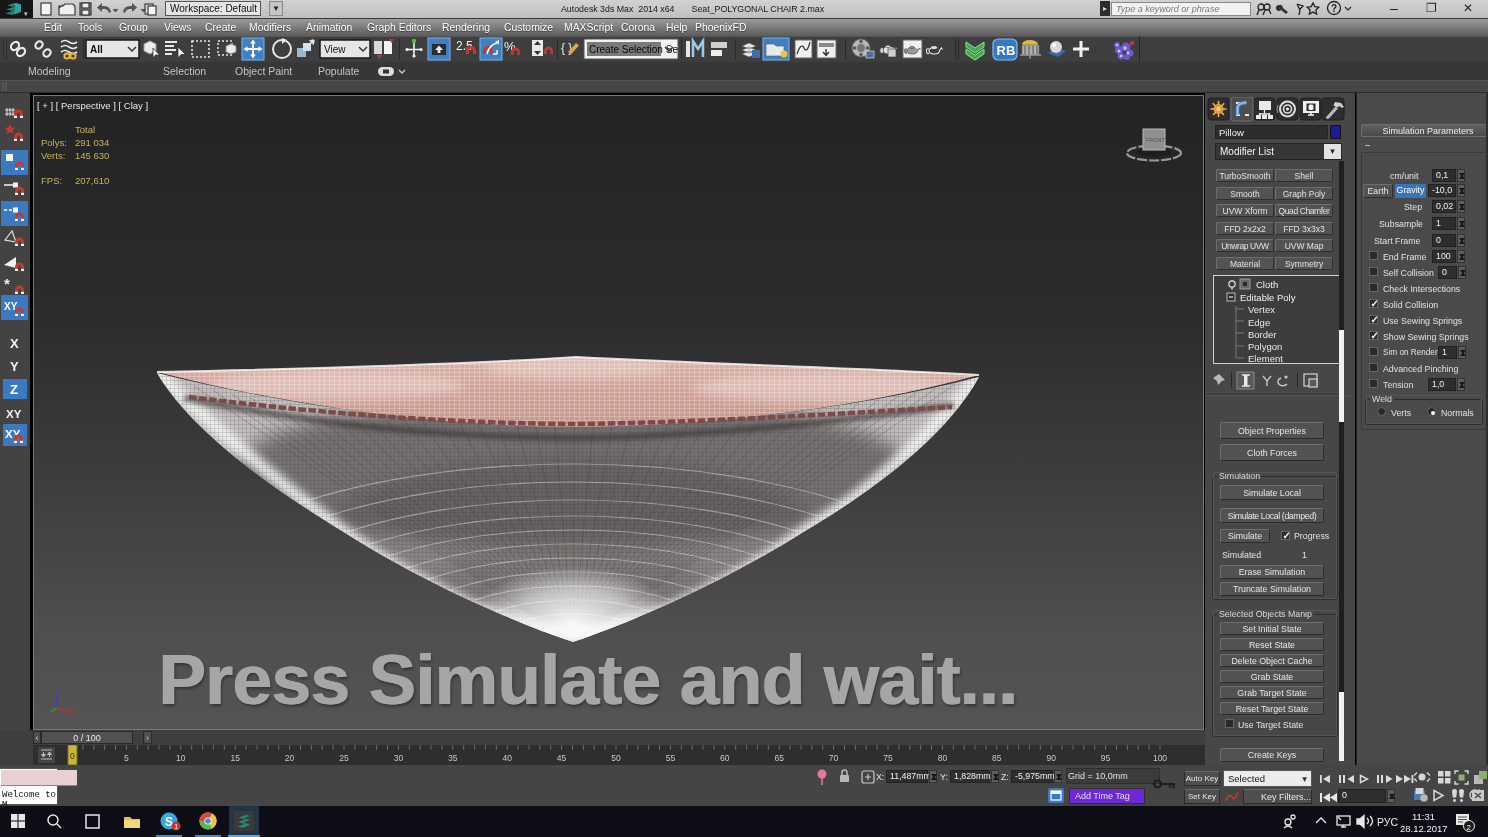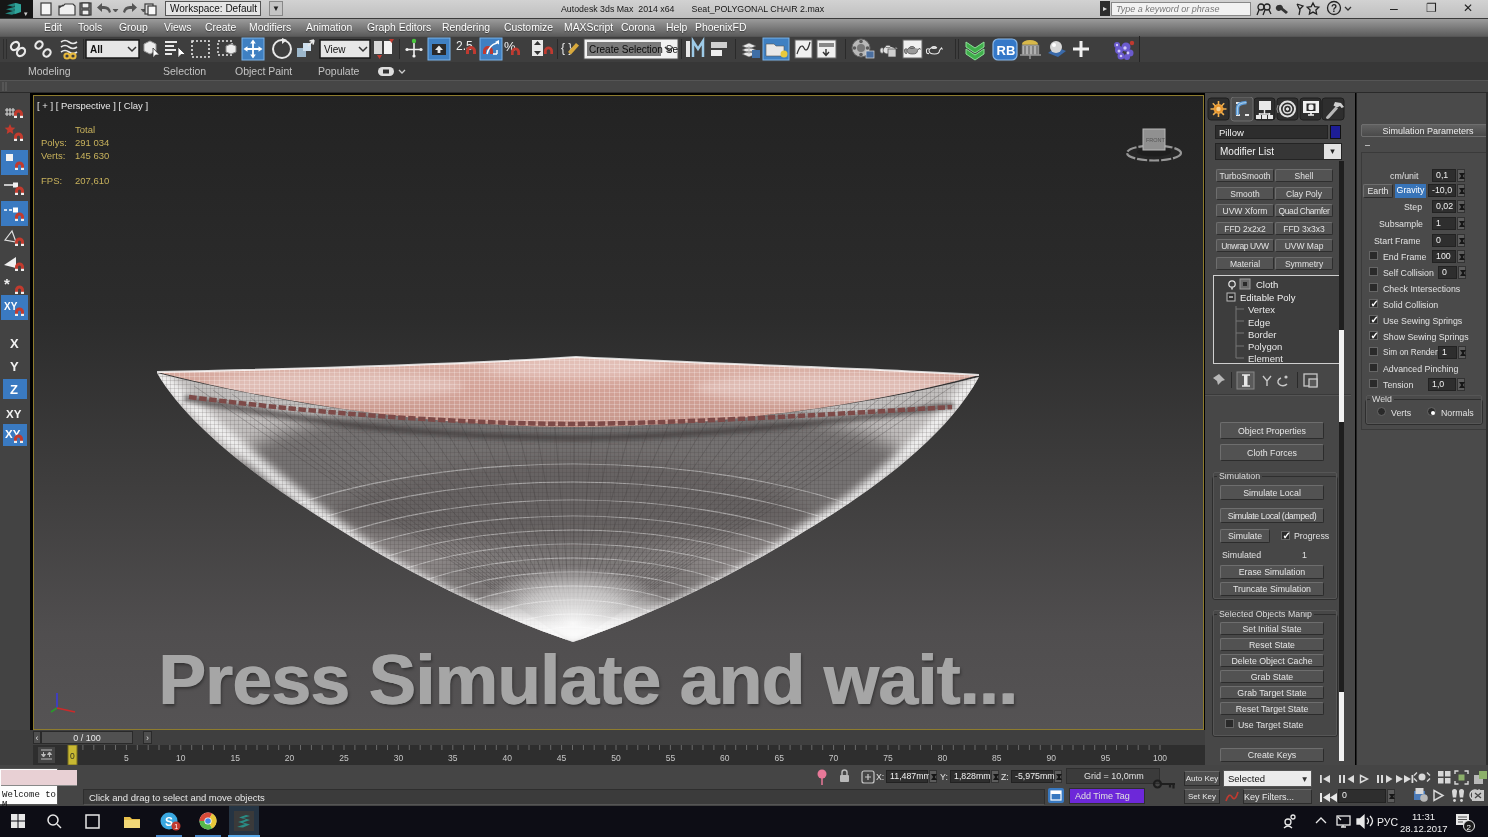--- a/index.html
+++ b/index.html
@@ -549,21 +549,21 @@
       </g>
     </svg>
     <div class="abs" style="left:10px;top:32px;width:113px;height:14px;background:#2d2d2d;border:1px solid #222;color:#f0f0f0;font-size:9.5px;line-height:13px;padding-left:3px">Pillow</div>
     <div class="abs" style="left:125px;top:32px;width:11px;height:14px;background:#1d1d96;border:1px solid #111"></div>
     <div class="abs" style="left:10px;top:50px;width:127px;height:17px;background:#363636;border:1px solid #242424;color:#f2f2f2;font-size:10px;line-height:15px;padding-left:4px">Modifier List</div>
     <div class="abs" style="left:119px;top:51px;width:17px;height:15px;background:#e2e2e2;color:#222;font-size:9px;text-align:center;line-height:15px">▾</div>
 
     <div class="mbtn" style="left:11px;top:76px">TurboSmooth</div>
     <div class="mbtn" style="left:70px;top:76px">Shell</div>
     <div class="mbtn" style="left:11px;top:93.5px">Smooth</div>
-    <div class="mbtn" style="left:70px;top:93.5px">Clay Poly</div>
+    <div class="mbtn" style="left:70px;top:93.5px">Graph Poly</div>
     <div class="mbtn" style="left:11px;top:111px">UVW Xform</div>
     <div class="mbtn" style="left:70px;top:111px;letter-spacing:-0.4px">Quad Chamfer</div>
     <div class="mbtn" style="left:11px;top:128.5px">FFD 2x2x2</div>
     <div class="mbtn" style="left:70px;top:128.5px">FFD 3x3x3</div>
     <div class="mbtn" style="left:11px;top:146px;letter-spacing:-0.4px">Unwrap UVW</div>
     <div class="mbtn" style="left:70px;top:146px">UVW Map</div>
     <div class="mbtn" style="left:11px;top:163.5px">Material</div>
     <div class="mbtn" style="left:70px;top:163.5px">Symmetry</div>
 
     <div class="abs" style="left:8px;top:182px;width:128px;height:89px;background:#3d3d3d;border:1px solid #cfcfcf">
@@ -734,59 +734,58 @@
       <rect x="5" y="2" width="17" height="16" fill="#444"></rect>
       <g stroke="#bbb" stroke-width="1">
         <path d="M8 5 h11 M8 14 h11 M10.5 7 l0 5 M16.5 7 l0 5"></path>
         <path d="M10.5 12 l-2 -2.5 h4 z M16.5 7 l-2 2.5 h4 z" fill="#bbb"></path>
       </g>
       <rect x="35" y="0" width="9" height="20" fill="#c8b832" stroke="#7a7020" stroke-width="1"></rect>
       <text x="37" y="14" font-size="8.5" fill="#332">0</text>
     </svg>
   </div>
   <div class="abs" id="statusbar">
-    <div class="abs" style="left:83px;top:24px;width:962px;height:16px;background:#3b3b3b;border:1px solid #2e2e2e;border-bottom-color:#555;color:#e8e8e8;font-size:9.5px;line-height:15px;padding-left:5px">Click and drag to select and move objects</div>
     <svg class="abs" width="100" height="24" style="left:814px;top:1px">
       <circle cx="8" cy="8" r="4.5" fill="#e87898"></circle>
       <path d="M8 12 v7" stroke="#e87898" stroke-width="1.5"></path>
       <rect x="26" y="9" width="9" height="7" rx="1" fill="#b8b8b8"></rect>
       <path d="M28 9 v-2.5 a2.5 2.5 0 0 1 5 0 V9" fill="none" stroke="#b8b8b8" stroke-width="1.5"></path>
       <g fill="none" stroke="#c8c8c8" stroke-width="1.2">
         <rect x="48" y="5" width="12" height="12" rx="2"></rect>
         <path d="M51 11 h6 M54 8 v6"></path>
       </g>
     </svg>
     <span class="lbl" style="position:absolute;left:876px;top:7px">X:</span>
     <div class="spinbox" style="position:absolute;left:886px;top:5px;width:42px;height:13px">11,487mm</div>
     <div class="spin" style="position:absolute;left:929px;top:5px;height:13px"></div>
     <span class="lbl" style="position:absolute;left:940px;top:7px">Y:</span>
     <div class="spinbox" style="position:absolute;left:950px;top:5px;width:40px;height:13px">1,828mm</div>
     <div class="spin" style="position:absolute;left:991px;top:5px;height:13px"></div>
     <span class="lbl" style="position:absolute;left:1001px;top:7px">Z:</span>
     <div class="spinbox" style="position:absolute;left:1011px;top:5px;width:42px;height:13px">-5,975mm</div>
     <div class="spin" style="position:absolute;left:1054px;top:5px;height:13px"></div>
-    <div class="abs" style="left:1066px;top:3px;width:94px;height:16px;background:#3b3b3b;border:1px solid #2e2e2e;color:#e0e0e0;font-size:9px;line-height:15px;padding-left:17px">Grid = 10,0mm</div>
+    <div class="abs" style="left:1066px;top:3px;width:94px;height:16px;background:#3b3b3b;border:1px solid #2e2e2e;color:#e0e0e0;font-size:9px;line-height:15px;padding-left:1px">Grid = 10,0mm</div>
     <div class="abs" style="left:1048px;top:23px;width:16px;height:15px;background:#3878c0;border-radius:2px"></div>
     <svg class="abs" width="16" height="15" style="left:1048px;top:23px">
       <rect x="3" y="3" width="10" height="9" fill="none" stroke="#fff" stroke-width="1.2"></rect>
       <rect x="3" y="3" width="10" height="3" fill="#fff"></rect>
     </svg>
     <div class="abs" style="left:1069px;top:23px;width:76px;height:16px;background:#6d28d9;border:1px solid #2e2e2e;color:#e0e0e0;font-size:9px;line-height:15px;padding-left:5px">Add Time Tag</div>
 
     <svg class="abs" width="32" height="16" style="left:1152px;top:11px">
       <circle cx="5.5" cy="8" r="3.5" fill="none" stroke="#1e1e1e" stroke-width="2.2"></circle>
       <path d="M9 8 h14 M18 8 v3.5 M21.5 8 v4.5" stroke="#1e1e1e" stroke-width="2.2"></path>
     </svg>
     <div class="abs" style="left:1184px;top:6px;width:36px;height:15px;background:#4e4e4e;border:1px solid #2c2c2c;border-top-color:#696969;color:#e8e8e8;font-size:8px;text-align:center;line-height:14px">Auto Key</div>
     <div class="abs" style="left:1184px;top:24px;width:36px;height:15px;background:#4e4e4e;border:1px solid #2c2c2c;border-top-color:#696969;color:#e8e8e8;font-size:8px;text-align:center;line-height:14px">Set Key</div>
     <div class="abs" style="left:1223px;top:5px;width:89px;height:17px;background:#ececec;border:1px solid #555;color:#111;font-size:9.5px;line-height:15px;padding-left:4px">Selected<span style="float:right;margin-right:4px;color:#333">▾</span></div>
     <svg class="abs" width="22" height="16" style="left:1223px;top:24px">
       <path d="M3 12 q3 -9 6 -4 t6 -5" fill="none" stroke="#c03a30" stroke-width="1.6"></path>
     </svg>
-    <div class="abs" style="left:1243px;top:24px;width:69px;height:15px;background:#4e4e4e;border:1px solid #2c2c2c;border-top-color:#696969;color:#e8e8e8;font-size:9px;text-align:left;line-height:14px">Key Filters...</div>
+    <div class="abs" style="left:1243px;top:24px;width:69px;height:15px;background:#4e4e4e;border:1px solid #2c2c2c;border-top-color:#696969;color:#e8e8e8;font-size:9px;text-align:right;line-height:14px">Key Filters...</div>
 
     <svg class="abs" width="110" height="18" style="left:1318px;top:5px">
       <g fill="#dcdcdc">
         <path d="M2 5 v8 h1.8 v-8 z M12 5 l-7 4 l7 4 z"></path>
         <path d="M21 5 v8 h2 v-8 z M25 5 v8 h2 v-8 z M36 5 l-6.5 4 l6.5 4 z"></path>
         <path d="M42.5 5.5 l7 3.5 l-7 3.5 z" fill="none" stroke="#dcdcdc" stroke-width="1.4"></path>
         <path d="M59 5 v8 h2 v-8 z M63 5 v8 h2 v-8 z M68 5 l6.5 4 l-6.5 4 z"></path>
         <path d="M78 5 l7 4 l-7 4 z M86 5 l7 4 l-7 4 z M93.5 5 v8 h1.8 v-8 z"></path>
       </g>
     </svg>

